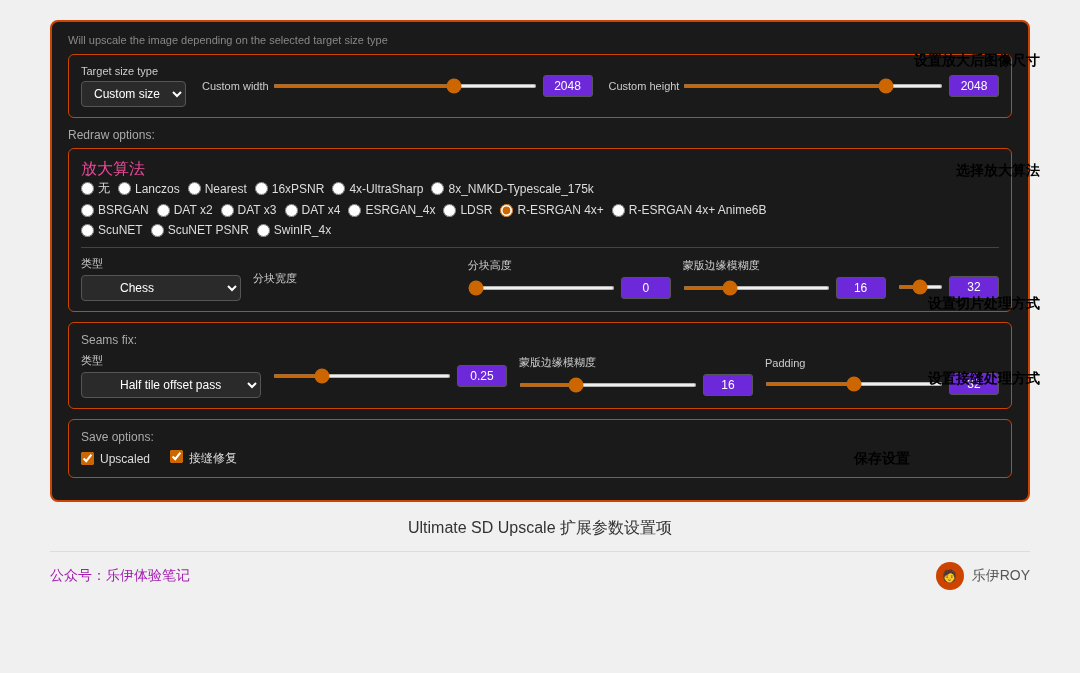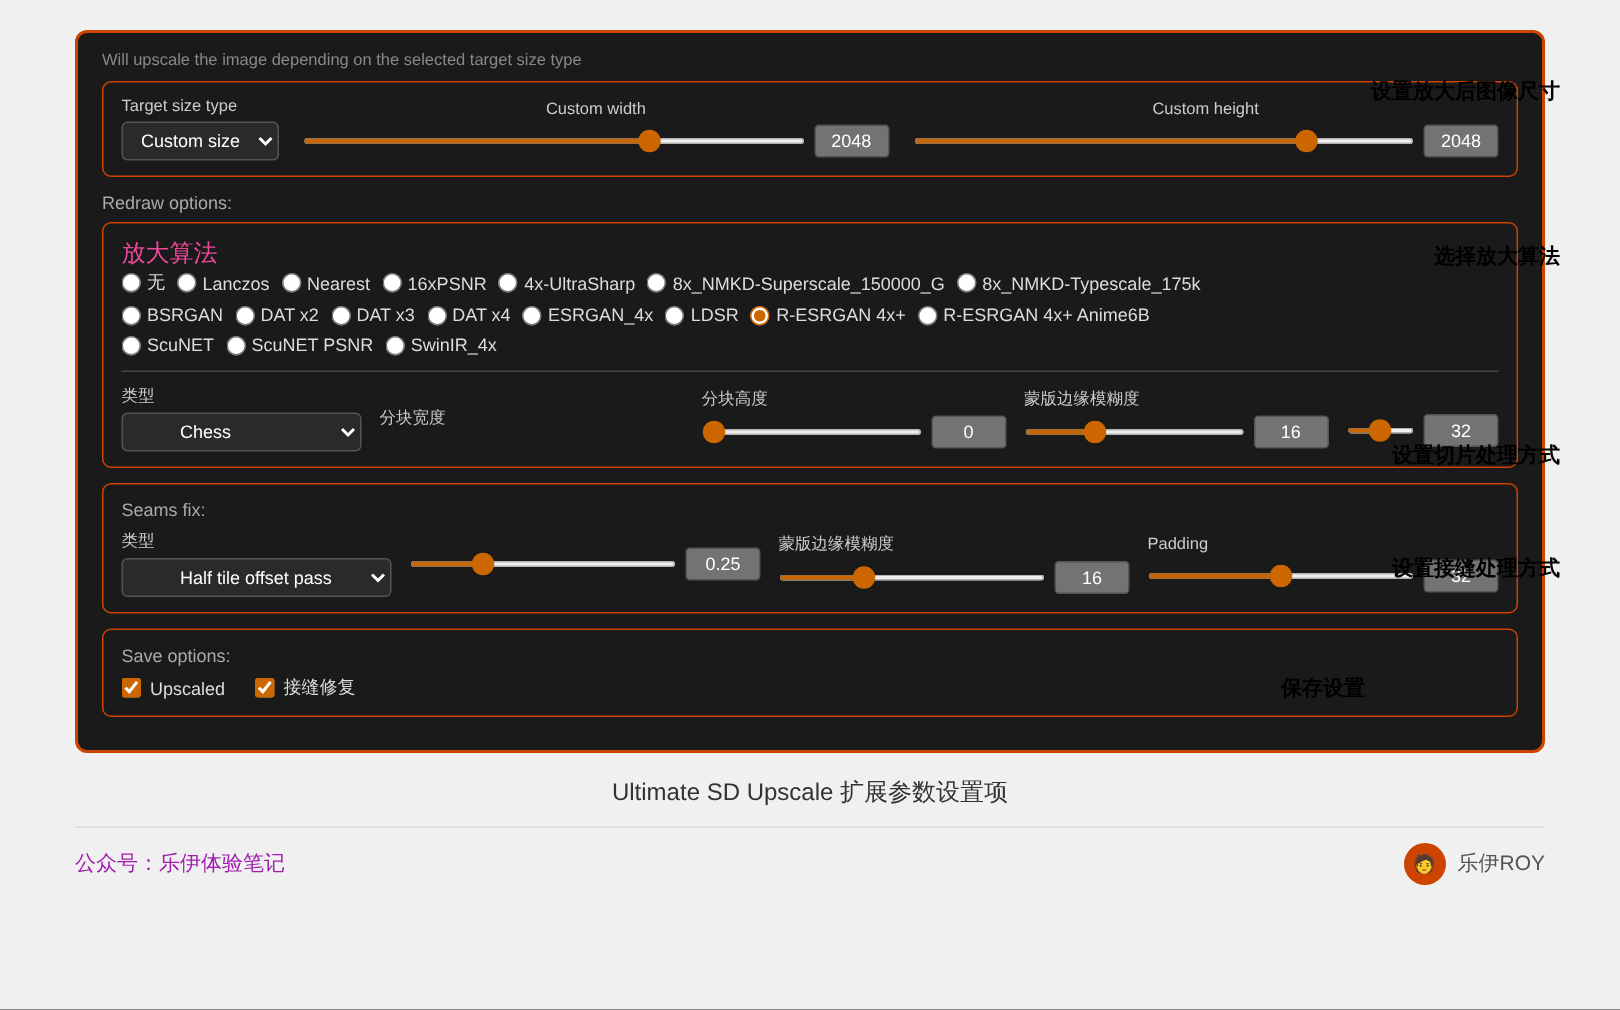--- a/index.html
+++ b/index.html
@@ -67,35 +67,35 @@
       color: #fff;
       border: 1px solid #555;
       border-radius: 4px;
       padding: 4px 8px;
       font-size: 12px;
       cursor: pointer;
     }
 
     .slider-group {
       display: flex;
-      flex-direction: column;
+      flex-direction: row;
       align-items: center;
       gap: 4px;
       flex: 1;
     }
 
     input[type="range"] {
       width: 100%;
       height: 4px;
       accent-color: #cc6600;
       cursor: pointer;
     }
 
     .value-box {
-      background: #737373;
+      background: #6d28d9;
       border: 1px solid #555;
       color: #fff;
       font-size: 12px;
       padding: 3px 8px;
       border-radius: 3px;
       min-width: 50px;
       text-align: center;
     }
 
     
@@ -196,21 +196,21 @@
 
     
     .checkbox-row {
       display: flex;
       align-items: center;
       gap: 20px;
     }
 
     .checkbox-option {
       display: flex;
-      align-items: center;
+      align-items: flex-start;
       gap: 6px;
       cursor: pointer;
     }
 
     .checkbox-option input[type="checkbox"] {
       accent-color: #cc6600;
       cursor: pointer;
     }
 
     .checkbox-label {
@@ -300,24 +300,20 @@
             <input type="radio" name="algo" style="">
             <span class="radio-label">Nearest</span>
           </label>
           <label class="radio-option">
             <input type="radio" name="algo" style="">
             <span class="radio-label">16xPSNR</span>
           </label>
           <label class="radio-option">
             <input type="radio" name="algo" style="">
             <span class="radio-label">4x-UltraSharp</span>
-          </label>
-          <label class="radio-option">
-            <input type="radio" name="algo" style="">
-            <span class="radio-label">8x_NMKD-Superscale_150000_G</span>
           </label>
           <label class="radio-option">
             <input type="radio" name="algo" style="">
             <span class="radio-label">8x_NMKD-Typescale_175k</span>
           </label>
         </div>
 
         <div class="algo-row">
           <label class="radio-option">
             <input type="radio" name="algo" style="">

